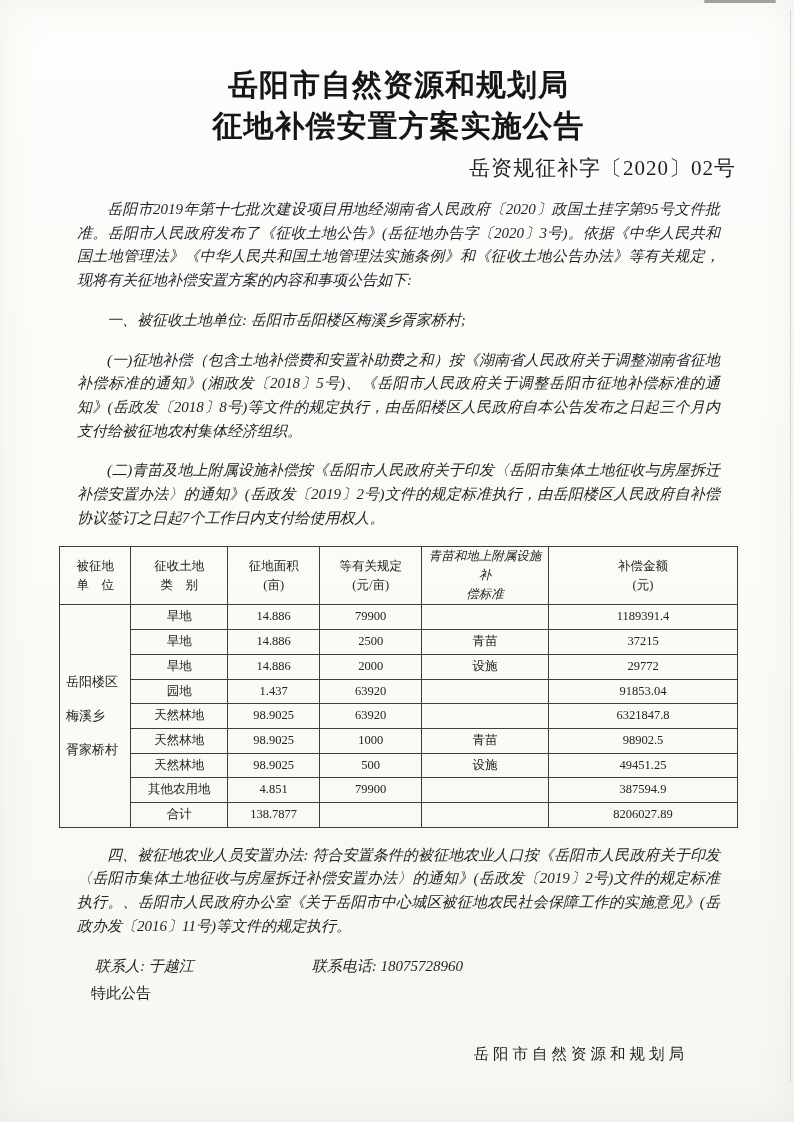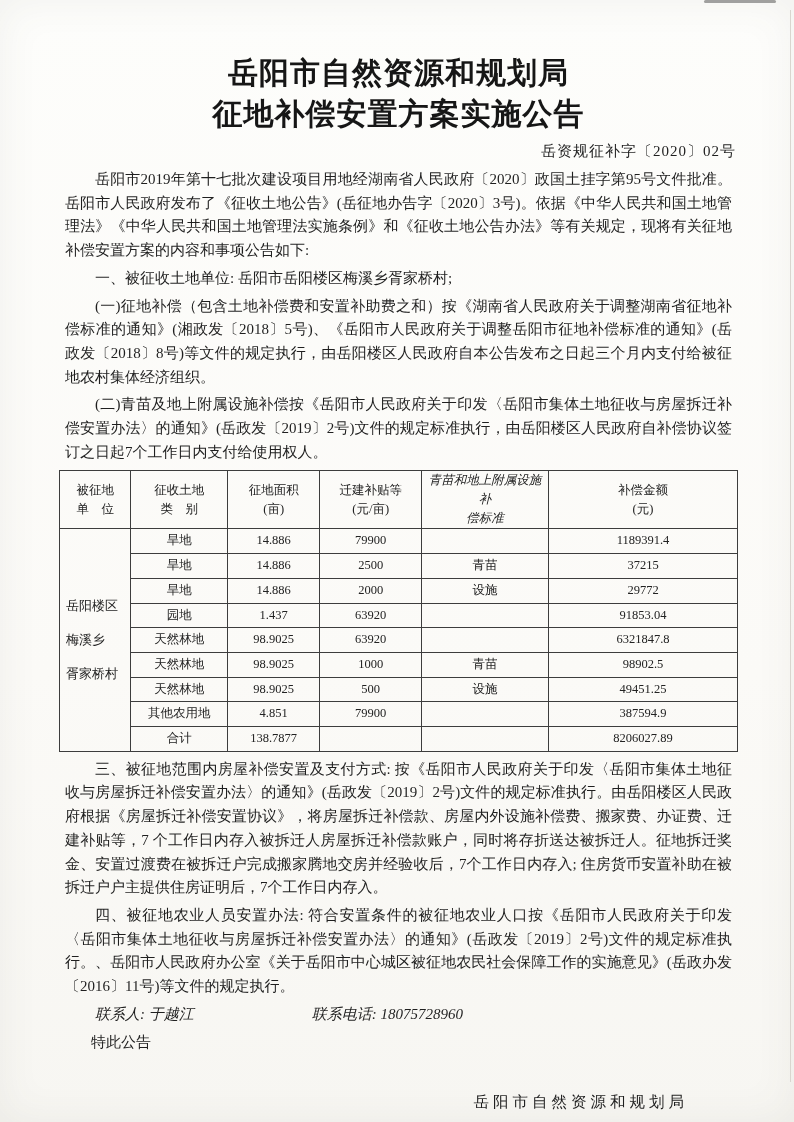--- a/index.html
+++ b/index.html
@@ -8,25 +8,25 @@
     width:794px;height:1122px;
     margin:0 auto;
     background:linear-gradient(180deg,#fdfdfb 0%,#fbfaf7 60%,#f7f6f2 100%);
     box-shadow:inset 0 0 42px rgba(90,85,70,0.07);
     font-family:"Liberation Serif","DejaVu Serif",serif;
     color:#1f1f1f;
     overflow:hidden;
   }
   .scan-edge-top{position:absolute;top:0;right:18px;width:72px;height:3px;background:#5a5a58;opacity:.55;border-radius:2px;}
   .scan-edge-right{position:absolute;top:10px;bottom:40px;right:3px;width:1px;background:#d9d6cf;}
-  .content{position:absolute;left:61px;right:58px;top:0;}
+  .content{position:absolute;left:61px;right:58px;top:12px;}
   .title{margin-top:52px;text-align:center;font-weight:bold;font-size:30px;line-height:41px;letter-spacing:1px;color:#161616;}
-  .doc-number{margin-top:8px;text-align:right;font-size:15px;letter-spacing:1px;}
+  .doc-number{margin-top:8px;text-align:right;font-size:21px;letter-spacing:1px;}
   .body-text{margin-top:7px;font-size:15px;line-height:23.7px;text-align:justify;}
-  .para{text-indent:2em;margin:4px;}
+  .para{text-indent:2em;margin:16px;font-style:italic;}
   
   table.comp{border-collapse:collapse;width:679px;margin:6px 0 6px -2px;font-size:12.5px;text-align:center;color:#222;}
   table.comp td,table.comp th{border:1px solid #3d3d3d;padding:0 2px;font-weight:normal;vertical-align:middle;}
   table.comp th{height:20px;line-height:19px;}
   tr.head-row{height:42px;}
   tr.data-row{height:20.5px;}
   .col-unit{width:69px;}
   .col-type{width:96px;}
   .col-area{width:90px;}
   .col-std{width:101px;}
@@ -71,21 +71,21 @@
             </th>
             <th class="col-type">
               <div>征收土地</div>
               <div>类　别</div>
             </th>
             <th class="col-area">
               <div>征地面积</div>
               <div>(亩)</div>
             </th>
             <th class="col-std">
-              <div>迁建补贴等</div>
+              <div>等有关规定</div>
               <div>(元/亩)</div>
             </th>
             <th class="col-green">
               <div>青苗和地上附属设施补</div>
               <div>偿标准</div>
             </th>
             <th class="col-amount">
               <div>补偿金额</div>
               <div>(元)</div>
             </th>
@@ -154,21 +154,20 @@
           <tr class="data-row">
             <td>合计</td>
             <td>138.7877</td>
             <td></td>
             <td></td>
             <td>8206027.89</td>
           </tr>
         </tbody>
       </table>
 
-      <p class="para">三、被征地范围内房屋补偿安置及支付方式: 按《岳阳市人民政府关于印发〈岳阳市集体土地征收与房屋拆迁补偿安置办法〉的通知》(岳政发〔2019〕2号)文件的规定标准执行。由岳阳楼区人民政府根据《房屋拆迁补偿安置协议》，将房屋拆迁补偿款、房屋内外设施补偿费、搬家费、办证费、迁建补贴等，7 个工作日内存入被拆迁人房屋拆迁补偿款账户，同时将存折送达被拆迁人。征地拆迁奖金、安置过渡费在被拆迁户完成搬家腾地交房并经验收后，7个工作日内存入; 住房货币安置补助在被拆迁户户主提供住房证明后，7个工作日内存入。</p>
       <p class="para">四、被征地农业人员安置办法: 符合安置条件的被征地农业人口按《岳阳市人民政府关于印发〈岳阳市集体土地征收与房屋拆迁补偿安置办法〉的通知》(岳政发〔2019〕2号)文件的规定标准执行。、岳阳市人民政府办公室《关于岳阳市中心城区被征地农民社会保障工作的实施意见》(岳政办发〔2016〕11号)等文件的规定执行。</p>
 
       <p class="contact-line"><span>联系人: 于越江</span><span class="phone">联系电话: 18075728960</span></p>
       <p class="closing">特此公告</p>
 
       <div class="signature-block">
         <div class="signature">岳阳市自然资源和规划局</div>
 
       </div>
     </div>

